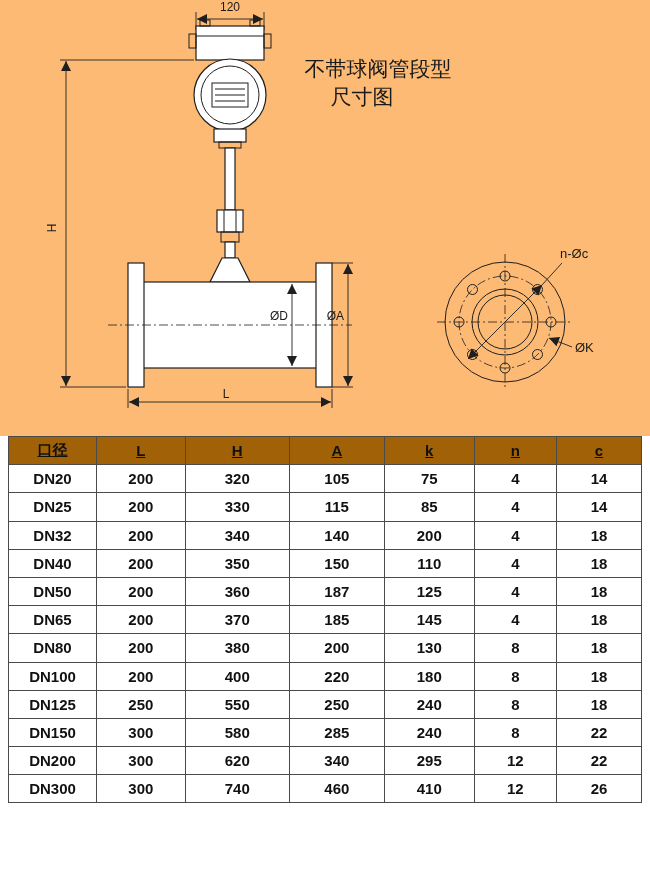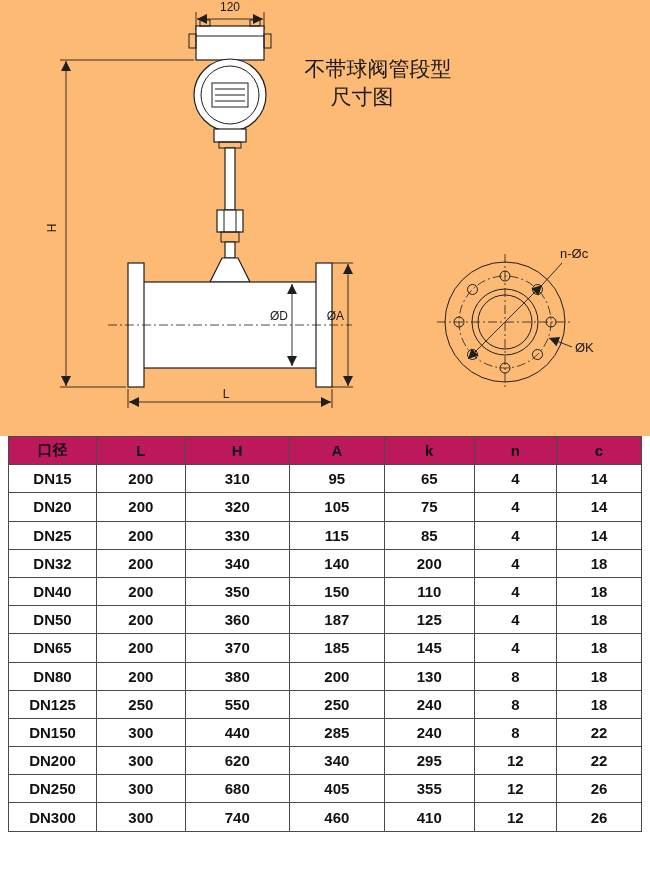--- a/index.html
+++ b/index.html
@@ -29,21 +29,21 @@
   .dim-table th,.dim-table td{
     border:1px solid #4a4a4a;
     text-align:center;
     vertical-align:middle;
     font-size:15px;
     font-weight:700;
     height:27.2px;
     padding:0;
     color:#111;
   }
-  .dim-table th{background:#be185d;}
+  .dim-table th{background:#a16207;text-decoration:underline;}
   .dim-table td{background:#ffffff;}
   .dim-table th:nth-child(1),.dim-table td:nth-child(1){width:13.9%;}
   .dim-table th:nth-child(2),.dim-table td:nth-child(2){width:14.0%;}
   .dim-table th:nth-child(3),.dim-table td:nth-child(3){width:16.5%;}
   .dim-table th:nth-child(4),.dim-table td:nth-child(4){width:15.0%;}
   .dim-table th:nth-child(5),.dim-table td:nth-child(5){width:14.2%;}
   .dim-table th:nth-child(6),.dim-table td:nth-child(6){width:13.0%;}
   .dim-table th:nth-child(7),.dim-table td:nth-child(7){width:13.4%;}
 </style>
 </head>
@@ -164,29 +164,20 @@
         <th>L</th>
         <th>H</th>
         <th>A</th>
         <th>k</th>
         <th>n</th>
         <th>c</th>
       </tr>
   </thead>
   <tbody>
       <tr>
-        <td>DN15</td>
-        <td>200</td>
-        <td>310</td>
-        <td>95</td>
-        <td>65</td>
-        <td>4</td>
-        <td>14</td>
-      </tr>
-      <tr>
         <td>DN20</td>
         <td>200</td>
         <td>320</td>
         <td>105</td>
         <td>75</td>
         <td>4</td>
         <td>14</td>
       </tr>
       <tr>
         <td>DN25</td>
@@ -232,60 +223,60 @@
         <td>145</td>
         <td>4</td>
         <td>18</td>
       </tr>
       <tr>
         <td>DN80</td>
         <td>200</td>
         <td>380</td>
         <td>200</td>
         <td>130</td>
+        <td>8</td>
+        <td>18</td>
+      </tr>
+      <tr>
+        <td>DN100</td>
+        <td>200</td>
+        <td>400</td>
+        <td>220</td>
+        <td>180</td>
         <td>8</td>
         <td>18</td>
       </tr>
       <tr>
         <td>DN125</td>
         <td>250</td>
         <td>550</td>
         <td>250</td>
         <td>240</td>
         <td>8</td>
         <td>18</td>
       </tr>
       <tr>
         <td>DN150</td>
         <td>300</td>
-        <td>440</td>
+        <td>580</td>
         <td>285</td>
         <td>240</td>
         <td>8</td>
         <td>22</td>
       </tr>
       <tr>
         <td>DN200</td>
         <td>300</td>
         <td>620</td>
         <td>340</td>
         <td>295</td>
         <td>12</td>
         <td>22</td>
       </tr>
       <tr>
-        <td>DN250</td>
-        <td>300</td>
-        <td>680</td>
-        <td>405</td>
-        <td>355</td>
-        <td>12</td>
-        <td>26</td>
-      </tr>
-      <tr>
         <td>DN300</td>
         <td>300</td>
         <td>740</td>
         <td>460</td>
         <td>410</td>
         <td>12</td>
         <td>26</td>
       </tr>
     </tbody>
 </table>

